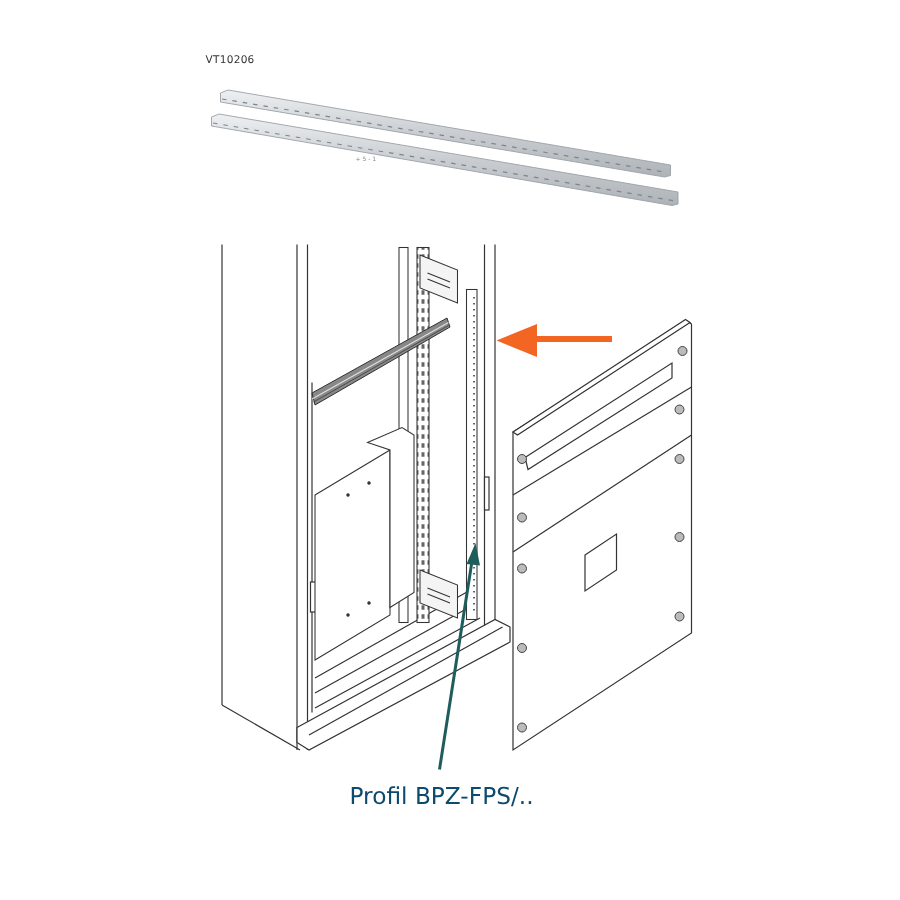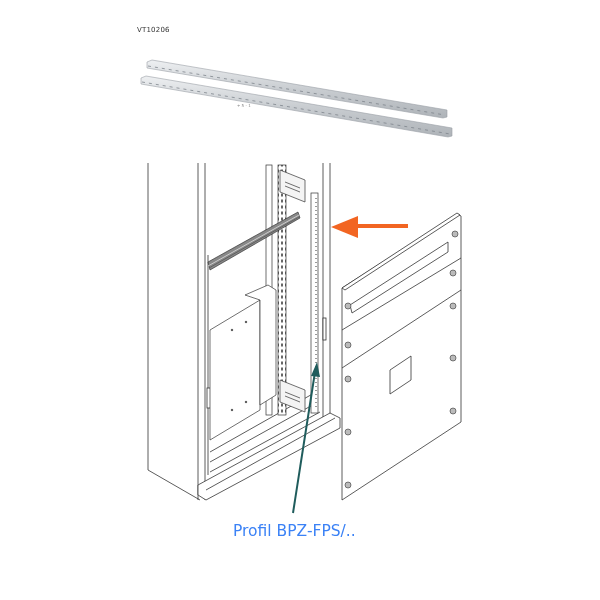--- a/index.html
+++ b/index.html
@@ -1,19 +1,19 @@
 <!DOCTYPE html>
 <html><head>
 <meta charset="utf-8">
 <style>
   html, body { margin: 0; padding: 0; background: #ffffff; }
   body { width: 600px; height: 600px; position: relative; overflow: hidden; font-family: "Liberation Sans", sans-serif; }
   #canvas { position: absolute; left: 0; top: 0; width: 600px; height: 600px; }
-  .part-code { position: absolute; left: 137px; top: 26px; font-size: 7px; color: #333; font-family: "DejaVu Sans", sans-serif; letter-spacing: 0.2px; }
-  .caption { position: absolute; left: 233px; top: 522px; font-size: 15.5px; color: #3b82f6; font-family: "DejaVu Sans", sans-serif; }
+  .part-code { position: absolute; left: 137px; top: 36px; font-size: 7px; color: #333; font-family: "DejaVu Sans", sans-serif; letter-spacing: 0.2px; }
+  .caption { position: absolute; left: 233px; top: 522px; font-size: 15.5px; color: #0c4a6e; font-family: "DejaVu Sans", sans-serif; }
   .small-mark { position: absolute; left: 237px; top: 103px; font-size: 4px; color: #888; font-family: "DejaVu Sans", sans-serif; }
 </style>
 </head>
 <body>
 
 <svg id="canvas" viewBox="0 0 600 600" xmlns="http://www.w3.org/2000/svg">
   <defs>
     <pattern id="holes" x="0" y="0" width="4" height="6" patternUnits="userSpaceOnUse">
       <rect x="0" y="0" width="4" height="6" fill="#ffffff"></rect>
       <rect x="1" y="1.5" width="2" height="3" fill="#666"></rect>

